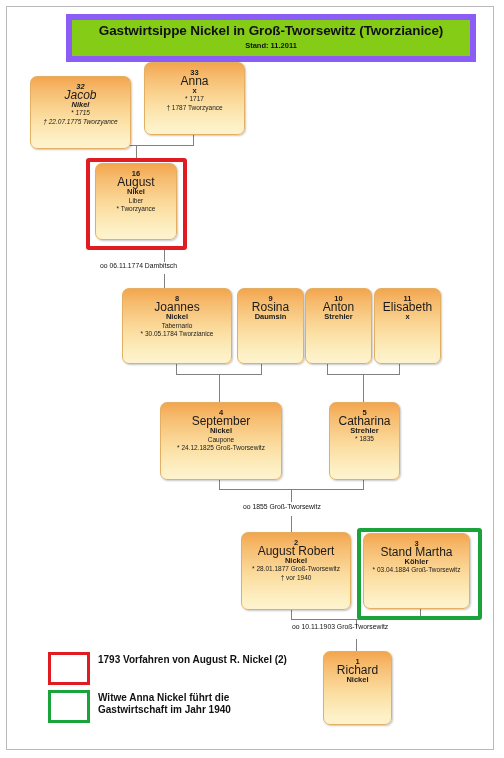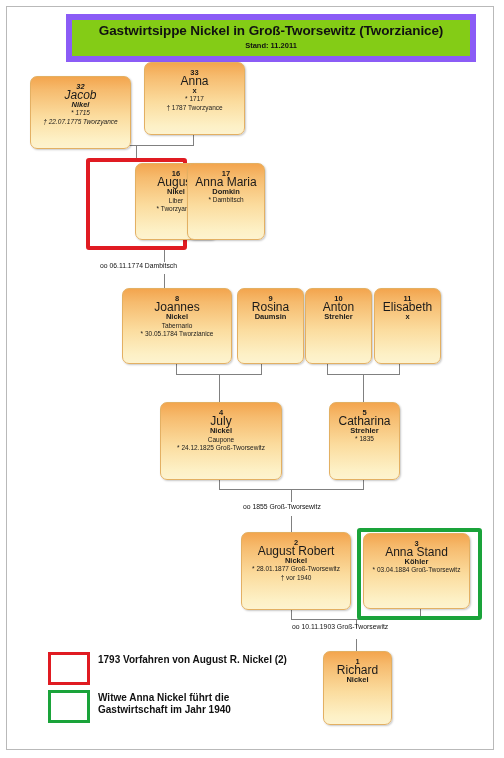--- a/index.html
+++ b/index.html
@@ -101,38 +101,30 @@
     <div class="pad">
       <div class="num">33</div>
       <div class="gn">Anna</div>
       <div class="sn">x</div>
       <div class="ev">* 1717</div>
       <div class="ev">† 1787 Tworzyance</div>
     </div>
   </div>
 
   <div class="hl hl-red" style="left:86px;top:158px;width:93px;height:84px;"></div>
-  <div class="box" style="left:95px;top:163px;width:80px;height:75px;margin-left:40px;">
+  <div class="box" style="left:95px;top:163px;width:80px;height:75px;">
     <div class="pad">
       <div class="num">16</div>
       <div class="gn">August</div>
       <div class="sn">Nikel</div>
       <div class="occ">Liber</div>
       <div class="ev">* Tworzyance</div>
     </div>
   </div>
 
-  <div class="box" style="left:187px;top:163px;width:76px;height:75px;">
-    <div class="pad">
-      <div class="num">17</div>
-      <div class="gn">Anna Maria</div>
-      <div class="sn">Domkin</div>
-      <div class="ev">* Dambitsch</div>
-    </div>
-  </div>
 
   <div class="oo" style="left:100px;top:262px;">oo 06.11.1774 Dambitsch</div>
 
   <div class="box" style="left:122px;top:288px;width:108px;height:74px;">
     <div class="pad">
       <div class="num">8</div>
       <div class="gn">Joannes</div>
       <div class="sn">Nickel</div>
       <div class="occ">Tabernario</div>
       <div class="ev">* 30.05.1784 Tworzianice</div>
@@ -159,21 +151,21 @@
     <div class="pad">
       <div class="num">11</div>
       <div class="gn">Elisabeth</div>
       <div class="sn">x</div>
     </div>
   </div>
 
   <div class="box" style="left:160px;top:402px;width:120px;height:76px;">
     <div class="pad">
       <div class="num">4</div>
-      <div class="gn">July</div>
+      <div class="gn">September</div>
       <div class="sn">Nickel</div>
       <div class="occ">Caupone</div>
       <div class="ev">* 24.12.1825 Groß-Tworsewitz</div>
     </div>
   </div>
 
   <div class="box" style="left:329px;top:402px;width:69px;height:76px;">
     <div class="pad">
       <div class="num">5</div>
       <div class="gn">Catharina</div>
@@ -191,21 +183,21 @@
       <div class="sn">Nickel</div>
       <div class="ev">* 28.01.1877 Groß-Tworsewitz</div>
       <div class="ev">† vor 1940</div>
     </div>
   </div>
 
   <div class="hl hl-green" style="left:357px;top:528px;width:117px;height:84px;"></div>
   <div class="box" style="left:363px;top:533px;width:105px;height:74px;">
     <div class="pad">
       <div class="num">3</div>
-      <div class="gn">Anna Stand</div>
+      <div class="gn">Stand Martha</div>
       <div class="sn">Köhler</div>
       <div class="ev">* 03.04.1884 Groß-Tworsewitz</div>
     </div>
   </div>
 
   <div class="oo" style="left:292px;top:623px;">oo 10.11.1903 Groß-Tworsewitz</div>
 
   <div class="box" style="left:323px;top:651px;width:67px;height:72px;">
     <div class="pad">
       <div class="num">1</div>

